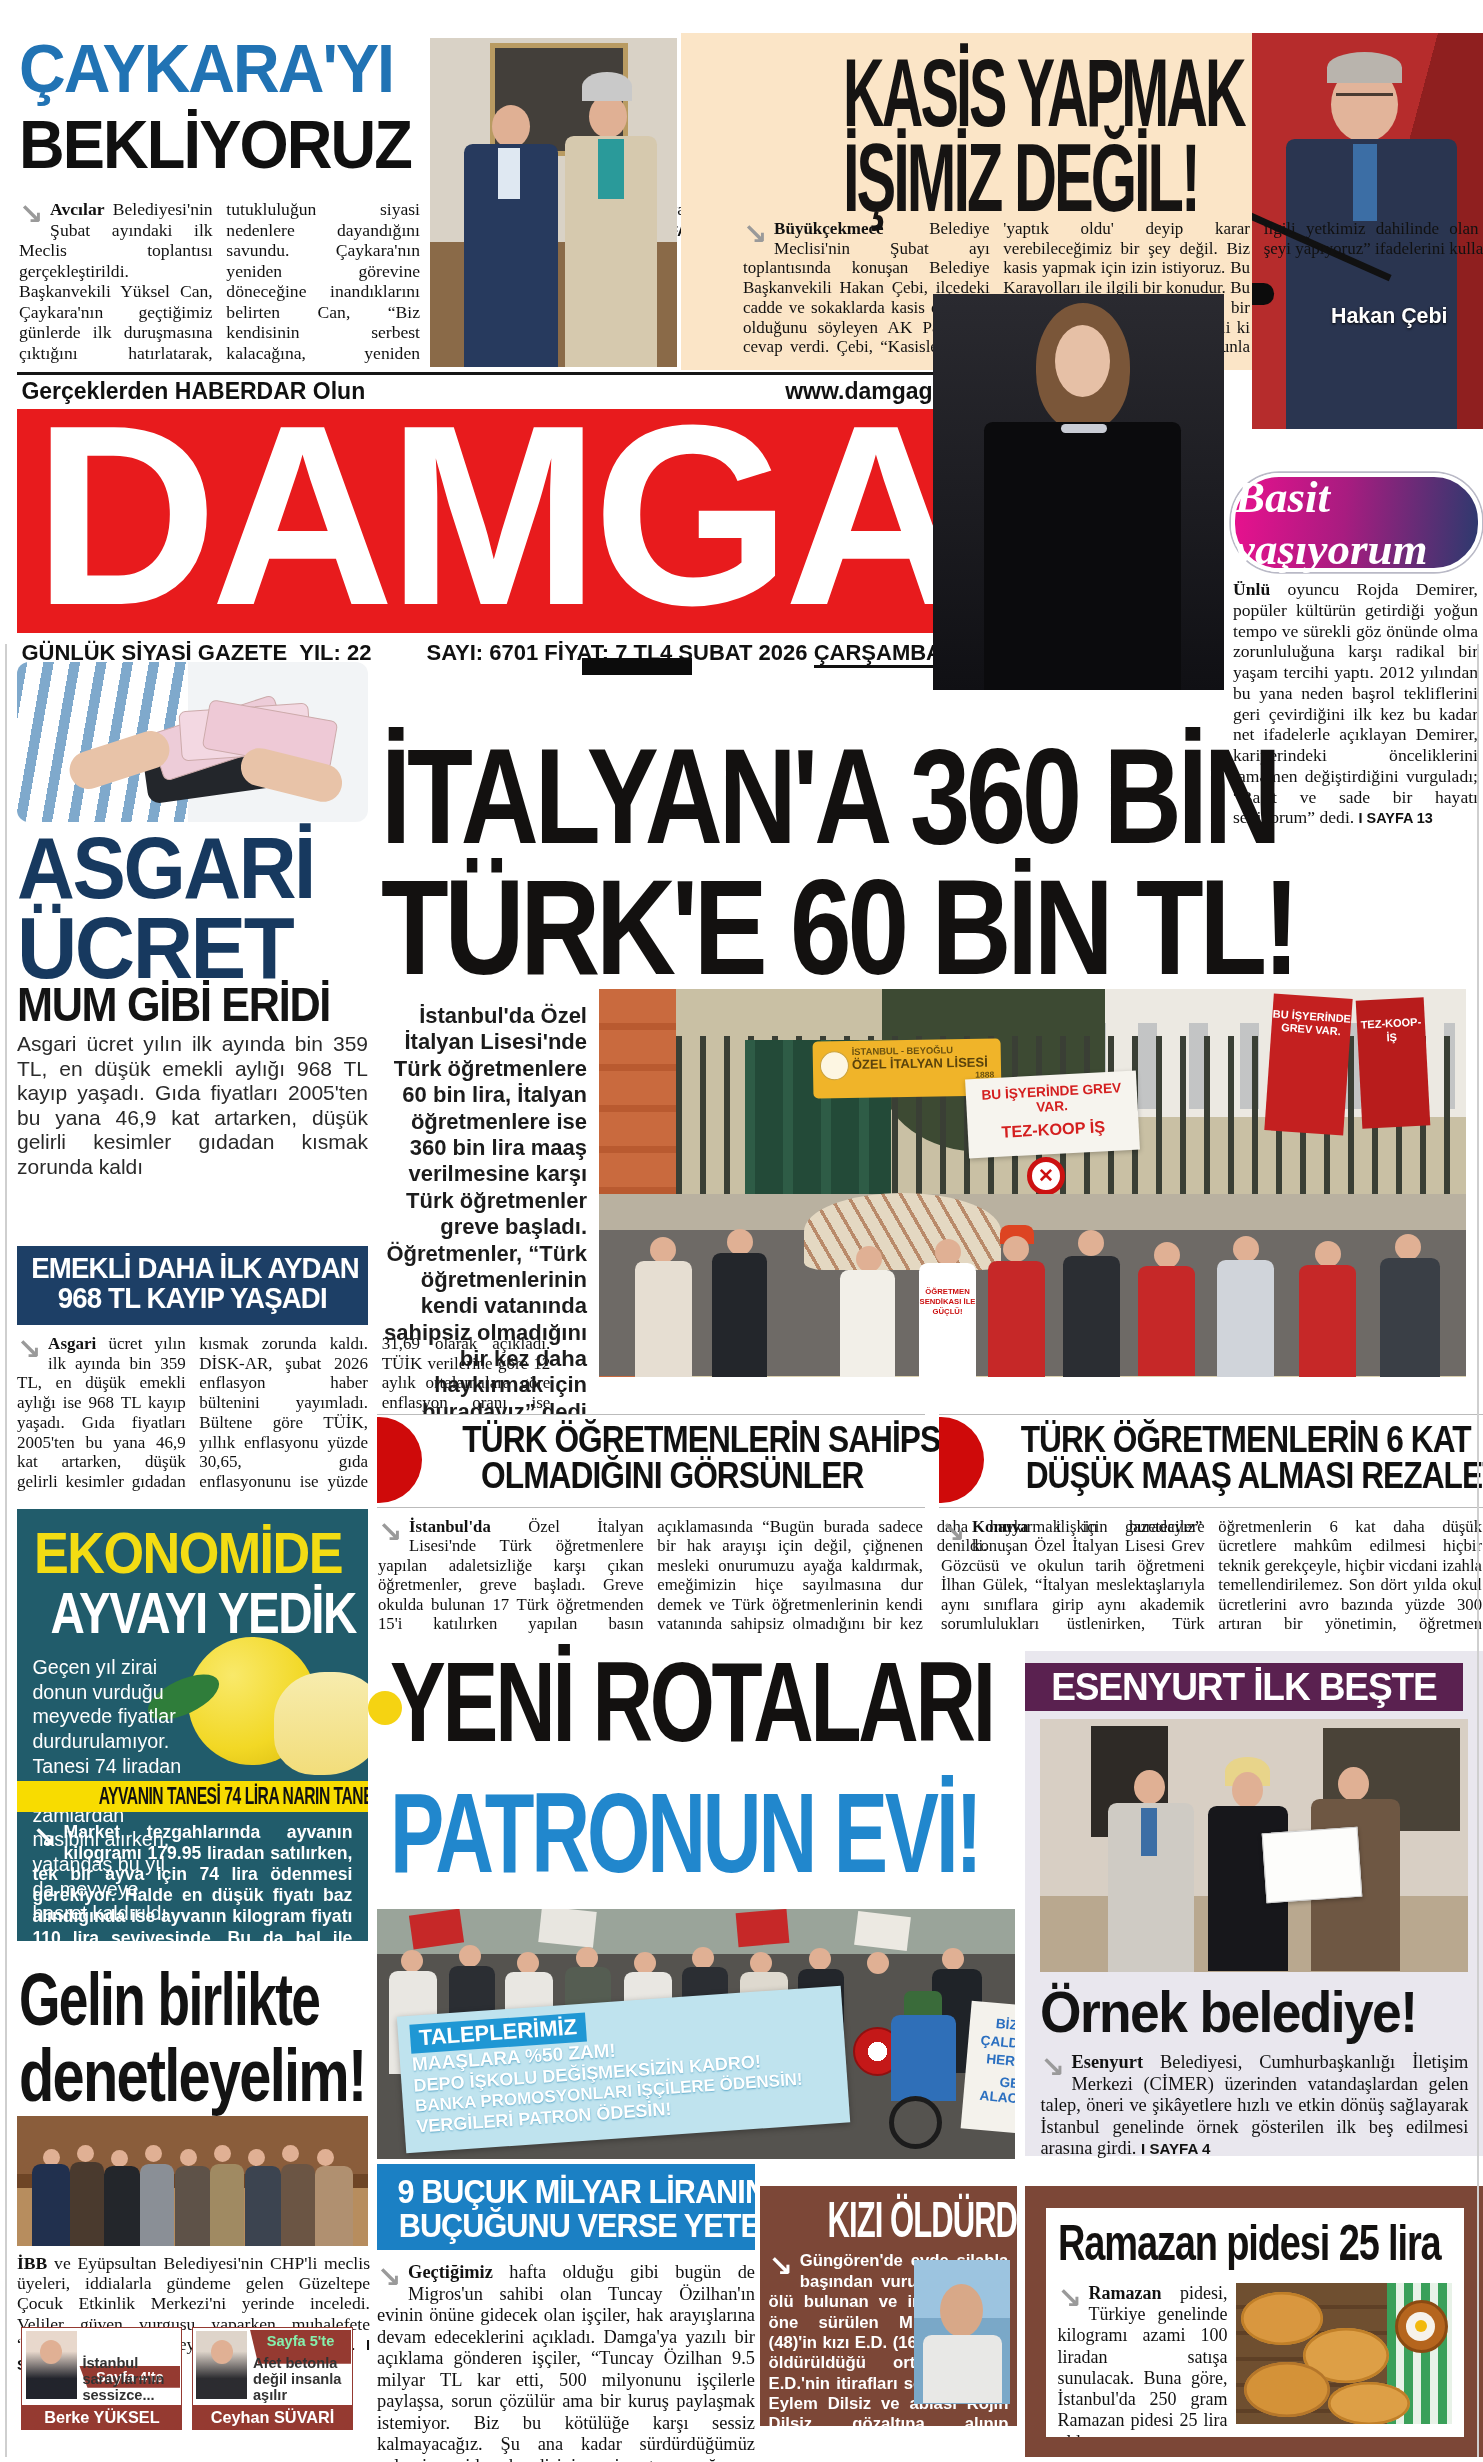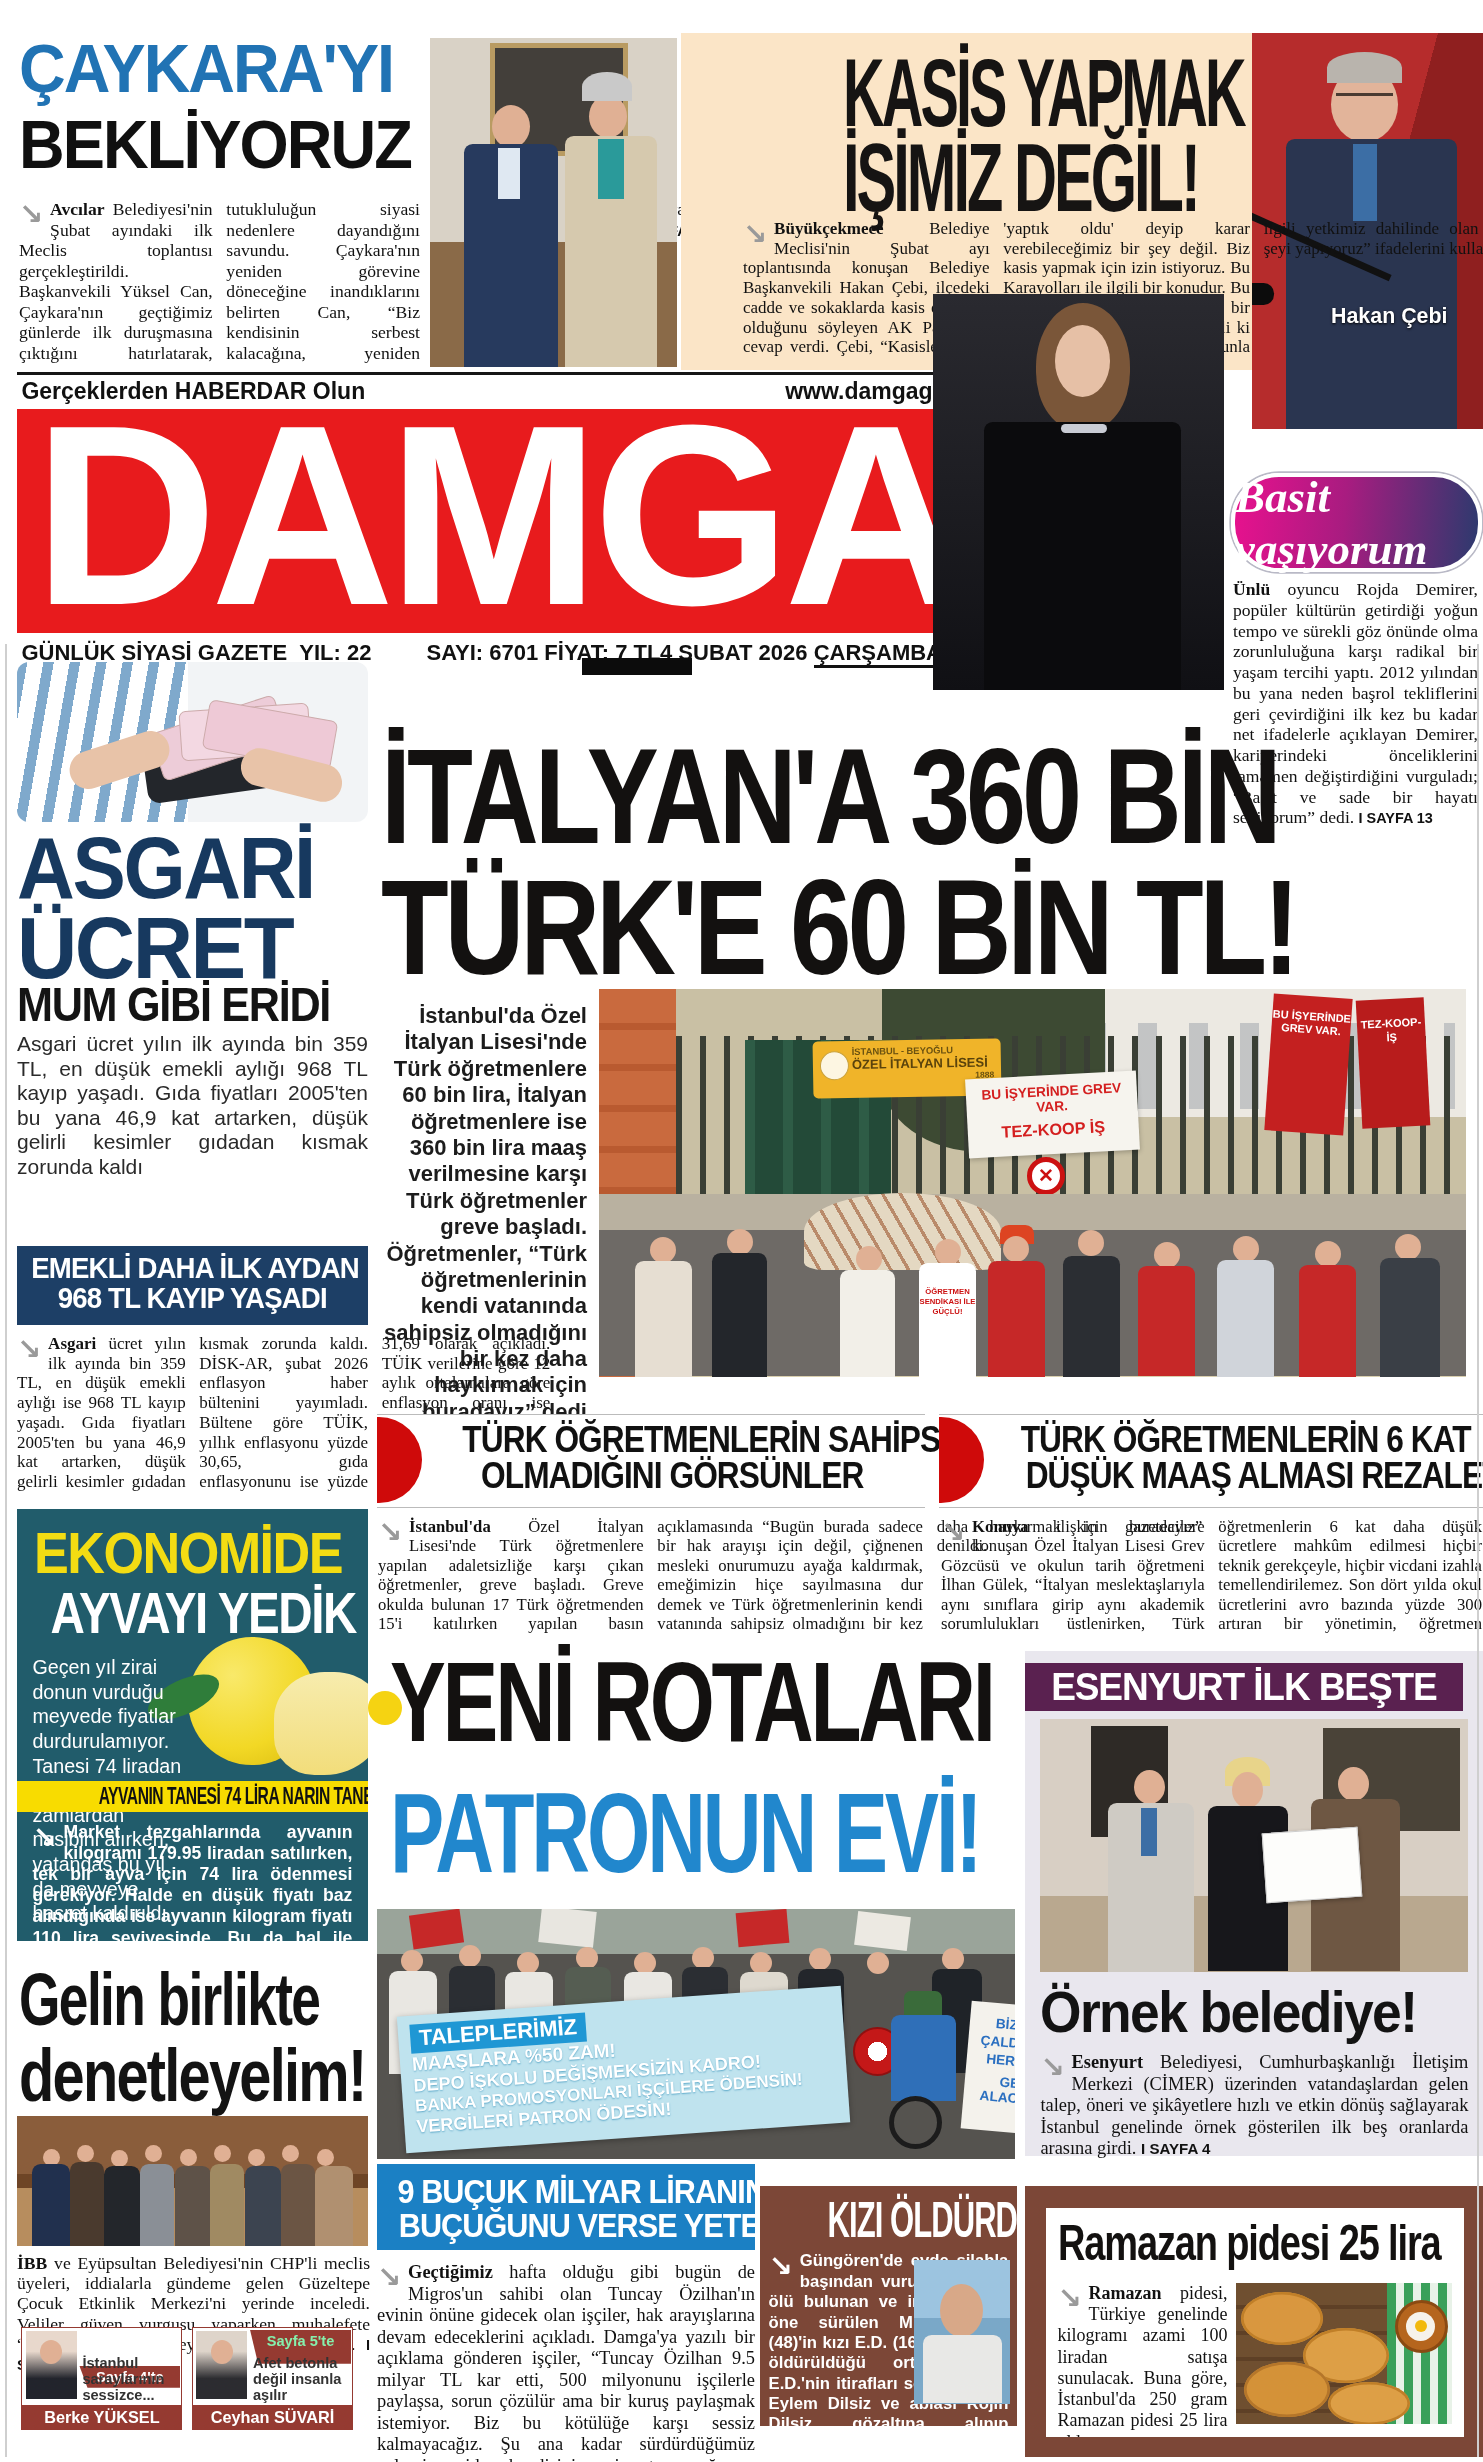--- a/index.html
+++ b/index.html
@@ -306,21 +306,21 @@
       <div class="abs" style="left:101px;top:89px;width:15.4px;height:48px;background:#3c6ea5;"></div>
       <div class="abs" style="left:185px;top:38px;width:45px;height:29px;border-radius:50% 50% 0 0;background:#e8d48a;"></div>
       <div class="head" style="left:192px;top:53px;width:31px;height:36px;"></div>
       <div class="bodyv" style="left:168px;top:87px;width:80px;height:165px;background:#17171b;"></div>
       <div class="head" style="left:298px;top:48px;width:31px;height:34px;"></div>
       <div class="bodyv" style="left:271px;top:80px;width:89px;height:172px;background:#6e5743;"></div>
       <div class="abs" style="left:224px;top:111px;width:94px;height:68px;background:#fdfdfb;border:0.9px solid #ccc;transform:rotate(-4deg);box-shadow:0 1.7px 4.3px rgba(0,0,0,.3);"></div>
     </div>
     <div class="abs" style="left:15.4px;top:332px;"><span class="cx hl" style="font-size:58px;color:#131313;transform:scaleX(.92)">Örnek belediye!</span></div>
     <div class="abs serif jus" style="left:15.4px;top:401px;width:428px;font-size:18.4px;line-height:1.17;">
-      <span class="arrow">↘</span><b>Esenyurt</b><span> Belediyesi, Cumhurbaşkanlığı İletişim Merkezi (CİMER) üzerinden vatandaşlardan gelen talep, öneri ve şikâyetlere hızlı ve etkin dönüş sağlayarak İstanbul genelinde örnek gösterilen ilk beş oranlarda arasına girdi. </span><b class="ref">I SAYFA 4</b>
+      <span class="arrow">↘</span><b>Esenyurt</b><span> Belediyesi, Cumhurbaşkanlığı İletişim Merkezi (CİMER) üzerinden vatandaşlardan gelen talep, öneri ve şikâyetlere hızlı ve etkin dönüş sağlayarak İstanbul genelinde örnek gösterilen ilk beş edilmesi arasına girdi. </span><b class="ref">I SAYFA 4</b>
     </div>
   </div>
 
   <div class="abs" style="left:1025px;top:2186px;width:459px;height:271px;background:#7c4737;">
     <div class="abs" style="left:20.5px;top:22px;width:418px;height:229px;background:#fff;overflow:hidden;">
       <div style="margin:10.3px 0 0 12px;"><span class="cx hl" style="font-size:50px;color:#131110;transform:scaleX(.76)">Ramazan pidesi 25 lira</span></div>
       <div class="abs serif jus" style="left:12px;top:75px;width:170px;font-size:18px;line-height:1.18;">
         <span class="arrow">↘</span><b>Ramazan</b><span> pidesi, Türkiye genelinde kilogramı azami 100 liradan satışa sunulacak. Buna göre,  İstanbul'da 250 gram Ramazan pidesi 25 lira oldu. </span><b class="ref">I SAYFA 6</b>
       </div>
       <div class="abs" style="left:190px;top:75px;width:216px;height:141px;background:repeating-linear-gradient(#6f4f30 0 22px,#5e4026 22px 26px);overflow:hidden;">

